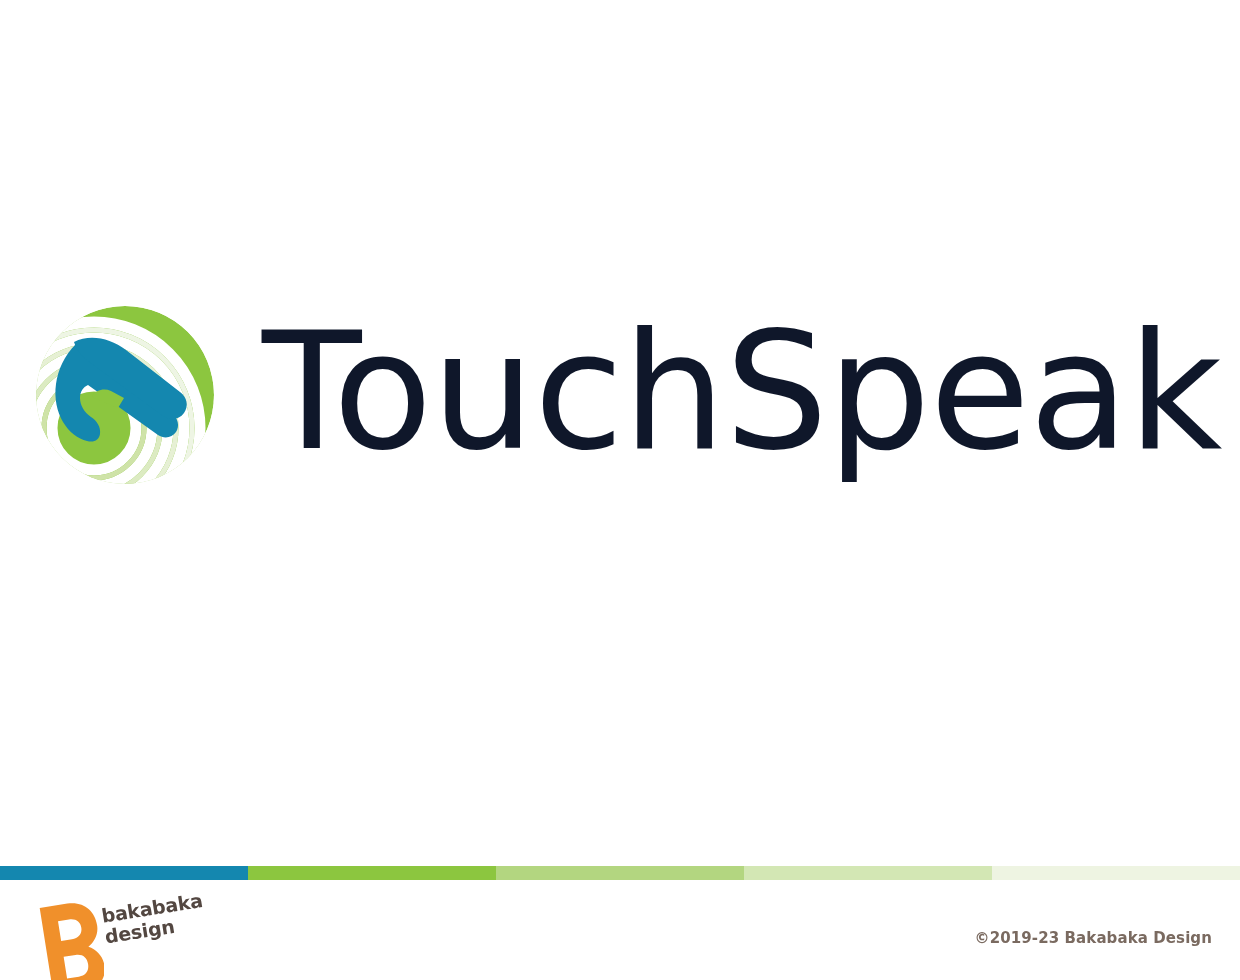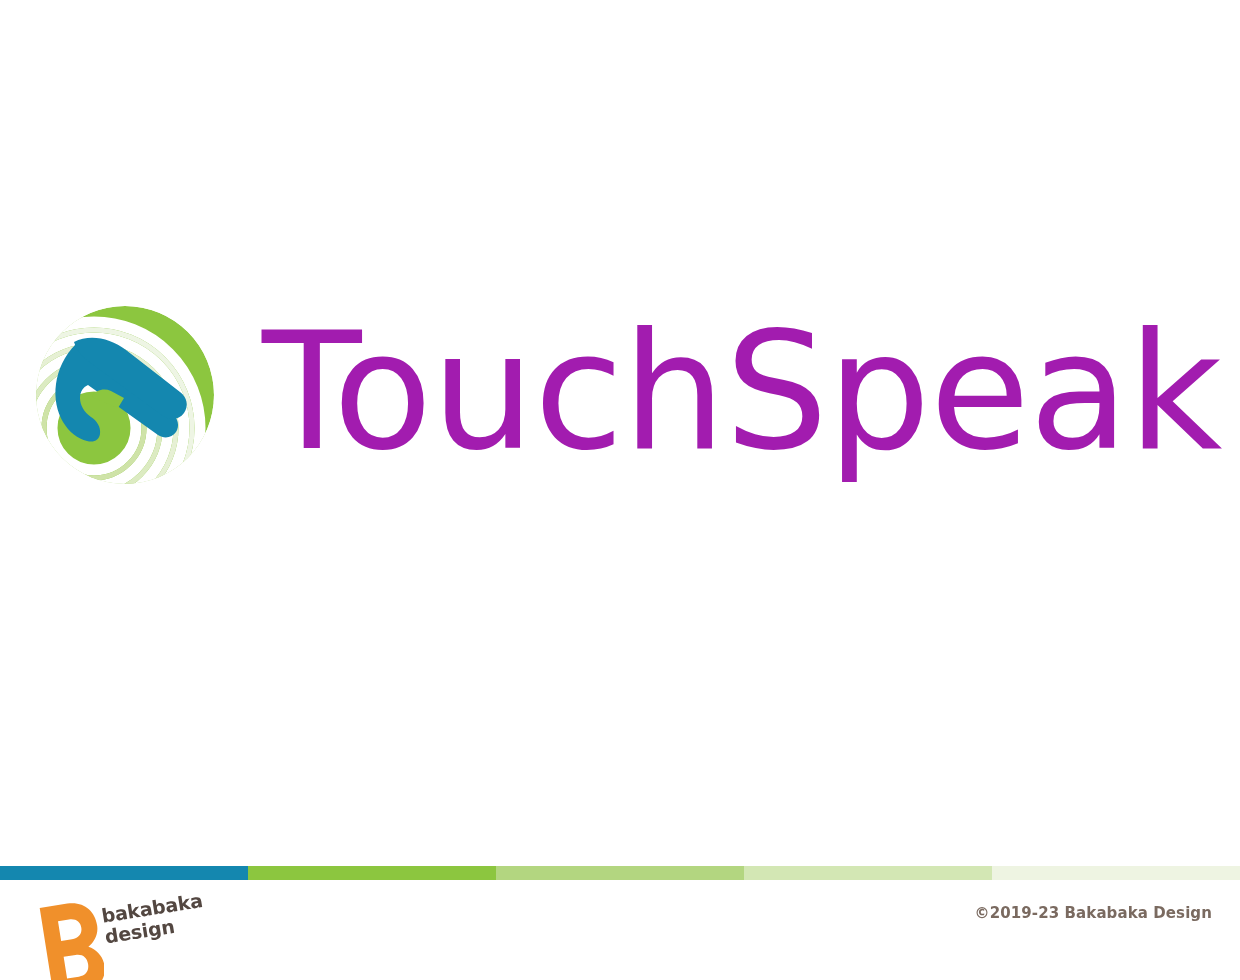--- a/index.html
+++ b/index.html
@@ -103,21 +103,21 @@
     font-size: 19px;
     line-height: 1.12;
     color: #534741;
     letter-spacing: -0.2px;
     white-space: nowrap;
   }
 
   .copyright {
     position: absolute;
     right: 28px;
-    top: 24px;
+    top: 49px;
     font-family: "DejaVu Sans", sans-serif;
     font-size: 15px;
     font-weight: 700;
     color: #7a6a60;
     white-space: nowrap;
     letter-spacing: 0.1px;
   }
 </style>
 </head>
 <body>
@@ -172,21 +172,21 @@
                    C 149 120, 140 121, 133 116
                    L 62 64
                    C 54 58, 47 52, 44 42 Z"></path>
         </g>
 
         <path d="M62 96 C 66 90, 74 88, 81 91 L 94 98 L 88 108 L 74 102 C 68 99, 63 99, 62 96 Z" fill="#8cc63f"></path>
       </g>
     </svg>
   </div>
 
-  <div class="wordmark" style="color: #a21caf;">
+  <div class="wordmark" style="color: #0f172a;">
     <span class="wm-a">Touch</span><span class="wm-b">Speak</span>
   </div>
 </div>
 
 <div class="color-bar">
   <div class="seg" style="background: rgb(20, 135, 175);"></div>
   <div class="seg" style="background: rgb(140, 198, 63);"></div>
   <div class="seg" style="background: rgb(179, 214, 128);"></div>
   <div class="seg" style="background: rgb(211, 231, 180);"></div>
   <div class="seg" style="background: rgb(238, 244, 226);"></div>

